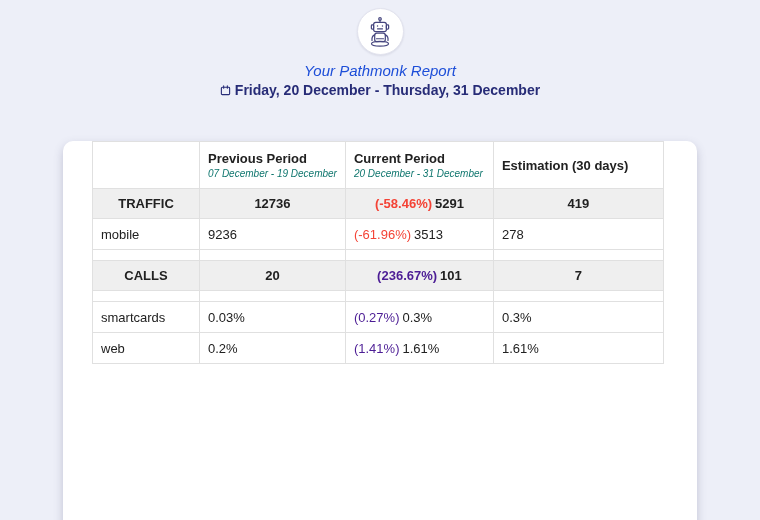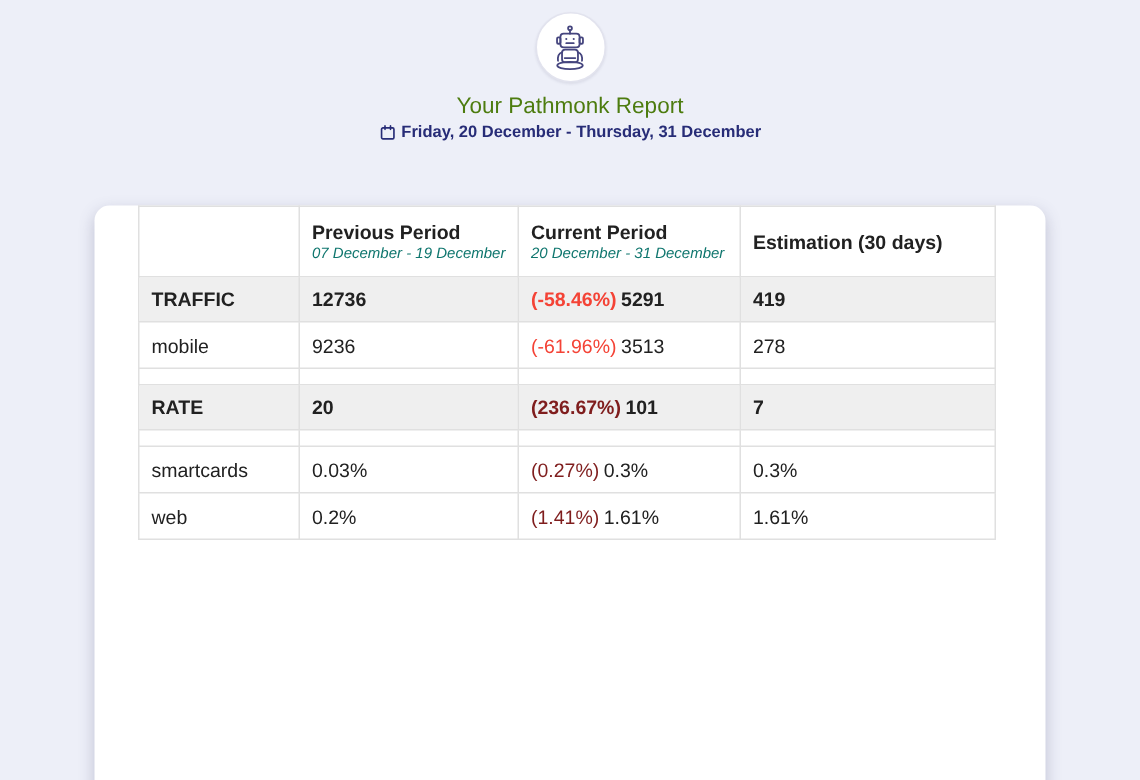--- a/index.html
+++ b/index.html
@@ -17,26 +17,27 @@
     width: 47px; height: 47px; margin: 0 auto;
     background: #ffffff;
     border: 1px solid #e2e3ee;
     border-radius: 50%;
     display: flex; align-items: center; justify-content: center;
     box-shadow: 0 1px 2px rgba(40,40,80,.10);
   }
   .report-title {
     margin: 7px 0 3px;
     font-size: 15px; font-weight: 400;
-    color: #4d7c0f;
+    color: #1d4ed8;
+    font-style: italic;
   }
   .date-row {
     display: flex; align-items: center; justify-content: center;
     gap: 4px;
-    font-size: 11px; font-weight: 700;
+    font-size: 14px; font-weight: 700;
     color: #272c77;
   }
   
   .card {
     width: 634px; height: 402px;
     margin: 7px auto 0;
     background: #ffffff;
     border-radius: 10px;
     box-shadow: 0 4px 10px rgba(90, 90, 130, 0.30);
   }
@@ -51,26 +52,26 @@
     border: 1px solid #e0e0e0;
     padding: 0 8px;
     text-align: left;
     vertical-align: middle;
     overflow: hidden;
     white-space: nowrap;
   }
   thead th { height: 47px; background: #ffffff; font-weight: 400; }
   .col-title { font-weight: 700; font-size: 13px; color: #212121; }
   .col-sub { font-style: italic; font-weight: 400; font-size: 10px; color: #0f766e; margin-top: 2px; }
-  tr.section td { background: #efefef; font-weight: 700; height: 30px; }
+  tr.section td { background: #efefef; font-weight: 700; height: 30px; text-align: center; }
   tr.item td { background: #ffffff; font-weight: 400; height: 31px; }
   tr.spacer td { background: #ffffff; height: 11px; padding: 0; }
   .change { margin-right: 3px; margin-top: 47px; }
   .neg { color: #f44336; }
-  .pos { color: #7f1d1d; }
+  .pos { color: #4c1d95; }
 </style>
 </head>
 <body>
 
 <div class="report-header">
   <div class="logo-circle">
     <svg width="34" height="34" viewBox="0 0 48 48" fill="none" stroke="#45457e" stroke-width="1.7" stroke-linecap="round" stroke-linejoin="round">
       <circle cx="24" cy="5.5" r="1.8"></circle>
       <line x1="24" y1="7.5" x2="24" y2="10.5"></line>
       <rect x="15" y="10.5" width="18" height="13" rx="3"></rect>
@@ -134,21 +135,21 @@
           <td><span class="change neg">(-61.96%)</span><span>3513</span></td>
           <td>278</td>
         </tr>
         <tr class="spacer">
           <td></td>
           <td></td>
           <td></td>
           <td></td>
         </tr>
         <tr class="section">
-          <td>RATE</td>
+          <td>CALLS</td>
           <td>20</td>
           <td><span class="change pos">(236.67%)</span><span>101</span></td>
           <td>7</td>
         </tr>
         <tr class="spacer">
           <td></td>
           <td></td>
           <td></td>
           <td></td>
         </tr>

